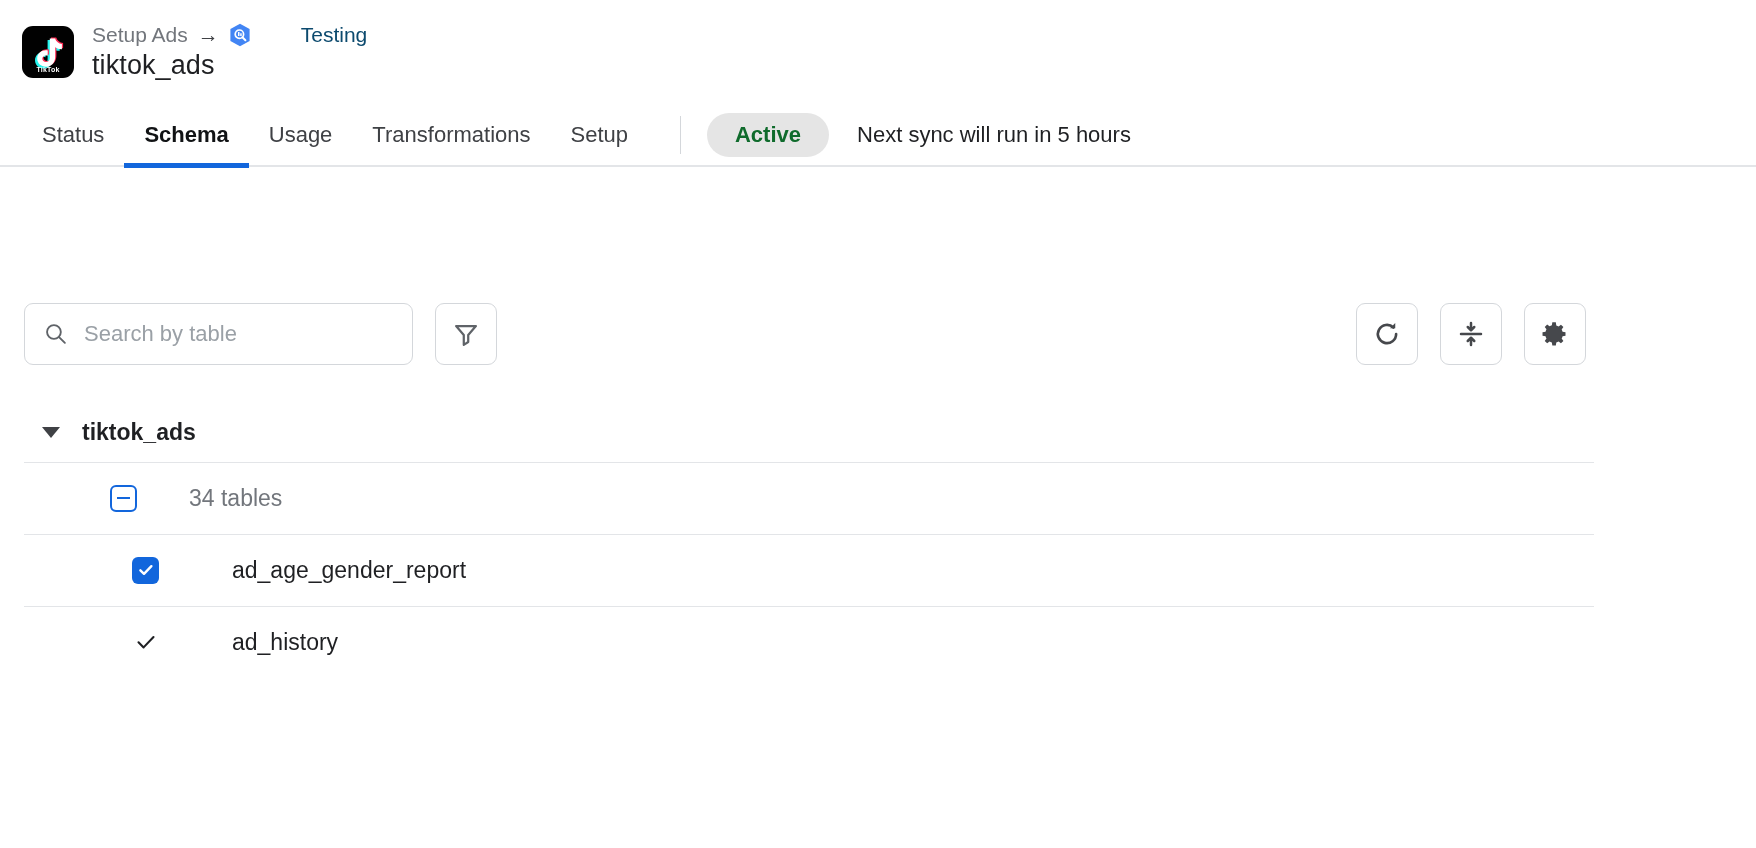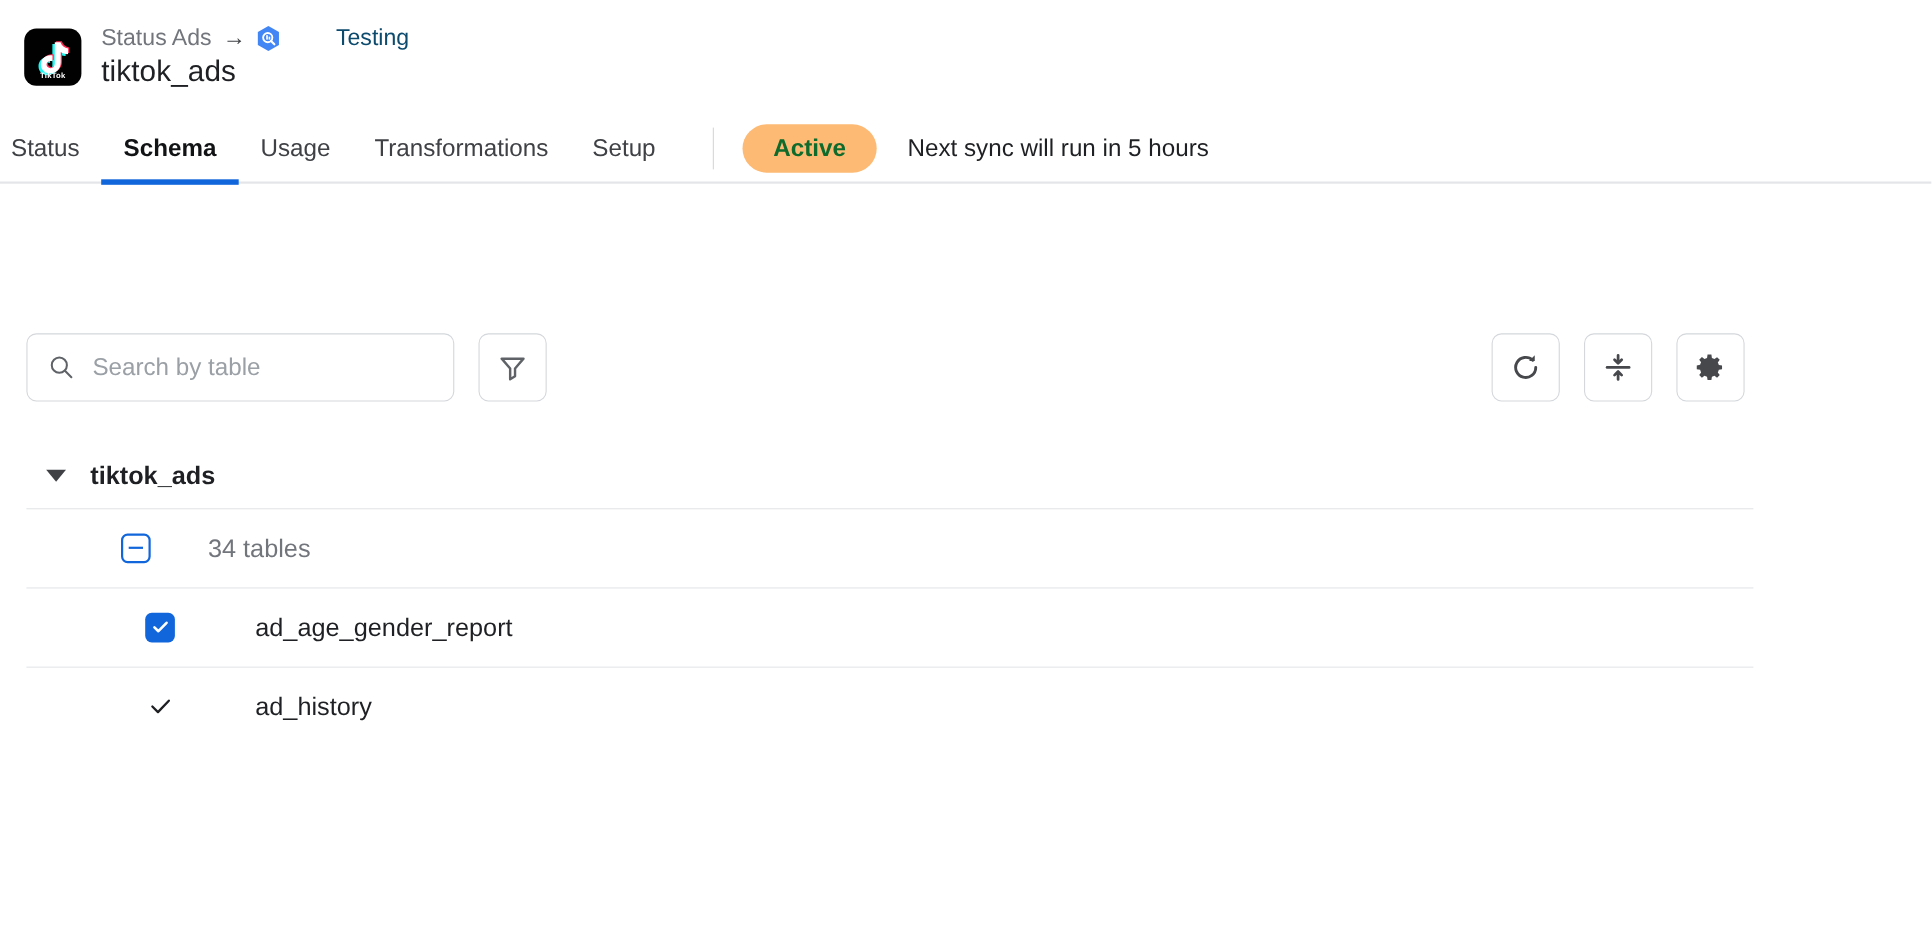--- a/index.html
+++ b/index.html
@@ -56,21 +56,21 @@
     letter-spacing: .1px;
   }
 
   
   .tabbar {
     margin-top: 22px;
     position: relative;
     height: 62px;
     display: flex;
     align-items: center;
-    padding-left: 10px;
+    padding-left: 42px;
     gap: 0;
     border-bottom: 2px solid #e3e5e8;
   }
   .tab {
     font-size: 22px;
     color: #3f4145;
     padding: 0 20px;
     height: 62px;
     line-height: 62px;
     position: relative;
@@ -85,21 +85,21 @@
     left: 0; right: 0; bottom: -2px;
     height: 5px;
     background: #1266dc;
   }
   .tab-sep {
     width: 1px; height: 38px;
     background: #d4d7db;
     margin: 0 26px 0 32px;
   }
   .status-pill {
-    background: #fdba74;
+    background: #e5e5e5;
     color: #0f6b2c;
     font-weight: bold;
     font-size: 22px;
     padding: 9px 28px;
     border-radius: 22px;
     white-space: nowrap;
   }
   .sync-text {
     margin-left: 28px;
     font-size: 22px;
@@ -209,21 +209,21 @@
     <svg class="note" viewBox="0 0 52 52">
       <path d="M33 12.5c1.2 3.2 3.6 5.2 6.9 5.6v5.1c-2.4.2-4.6-.5-6.7-1.9v9.6c0 5.9-4.3 9.9-9.5 9.9-4.6 0-8.5-3.4-8.5-8.2 0-4.9 4-8.3 8.6-8.3.7 0 1.3.1 1.9.2v5.2c-.6-.2-1.2-.3-1.8-.3-2 0-3.6 1.5-3.6 3.3 0 1.9 1.6 3.3 3.6 3.3 2.2 0 3.9-1.6 3.9-4V12.5H33z" fill="#25f4ee" transform="translate(-2.2,1.6)"></path>
       <path d="M33 12.5c1.2 3.2 3.6 5.2 6.9 5.6v5.1c-2.4.2-4.6-.5-6.7-1.9v9.6c0 5.9-4.3 9.9-9.5 9.9-4.6 0-8.5-3.4-8.5-8.2 0-4.9 4-8.3 8.6-8.3.7 0 1.3.1 1.9.2v5.2c-.6-.2-1.2-.3-1.8-.3-2 0-3.6 1.5-3.6 3.3 0 1.9 1.6 3.3 3.6 3.3 2.2 0 3.9-1.6 3.9-4V12.5H33z" fill="#fe2c55" transform="translate(1.2,-1)"></path>
       <path d="M33 12.5c1.2 3.2 3.6 5.2 6.9 5.6v5.1c-2.4.2-4.6-.5-6.7-1.9v9.6c0 5.9-4.3 9.9-9.5 9.9-4.6 0-8.5-3.4-8.5-8.2 0-4.9 4-8.3 8.6-8.3.7 0 1.3.1 1.9.2v5.2c-.6-.2-1.2-.3-1.8-.3-2 0-3.6 1.5-3.6 3.3 0 1.9 1.6 3.3 3.6 3.3 2.2 0 3.9-1.6 3.9-4V12.5H33z" fill="#ffffff"></path>
     </svg>
     <div class="wordmark">TikTok</div>
   </div>
 
   <div class="titles">
     <div class="breadcrumb">
-      <span>Status Ads</span>
+      <span>Setup Ads</span>
       <span class="arrow">→</span>
       <svg class="bq-hex" viewBox="0 0 22 24">
         <path d="M11 .7 20.6 6v12L11 23.3 1.4 18V6z" fill="#4285f4"></path>
         <circle cx="10.4" cy="11.2" r="4.2" fill="none" stroke="#ffffff" stroke-width="1.7"></circle>
         <path d="M13.4 14.2l3 3" stroke="#ffffff" stroke-width="2" stroke-linecap="round"></path>
         <rect x="9" y="9" width="1.5" height="4" fill="#ffffff"></rect>
         <rect x="11.2" y="10.3" width="1.5" height="2.7" fill="#ffffff"></rect>
       </svg>
       <span class="crumb-dest">Testing</span>
     </div>

